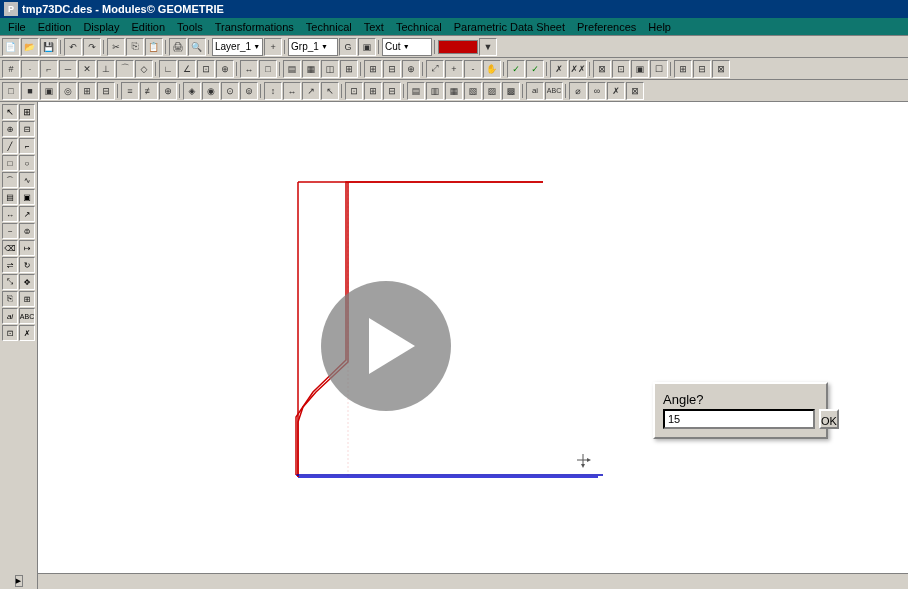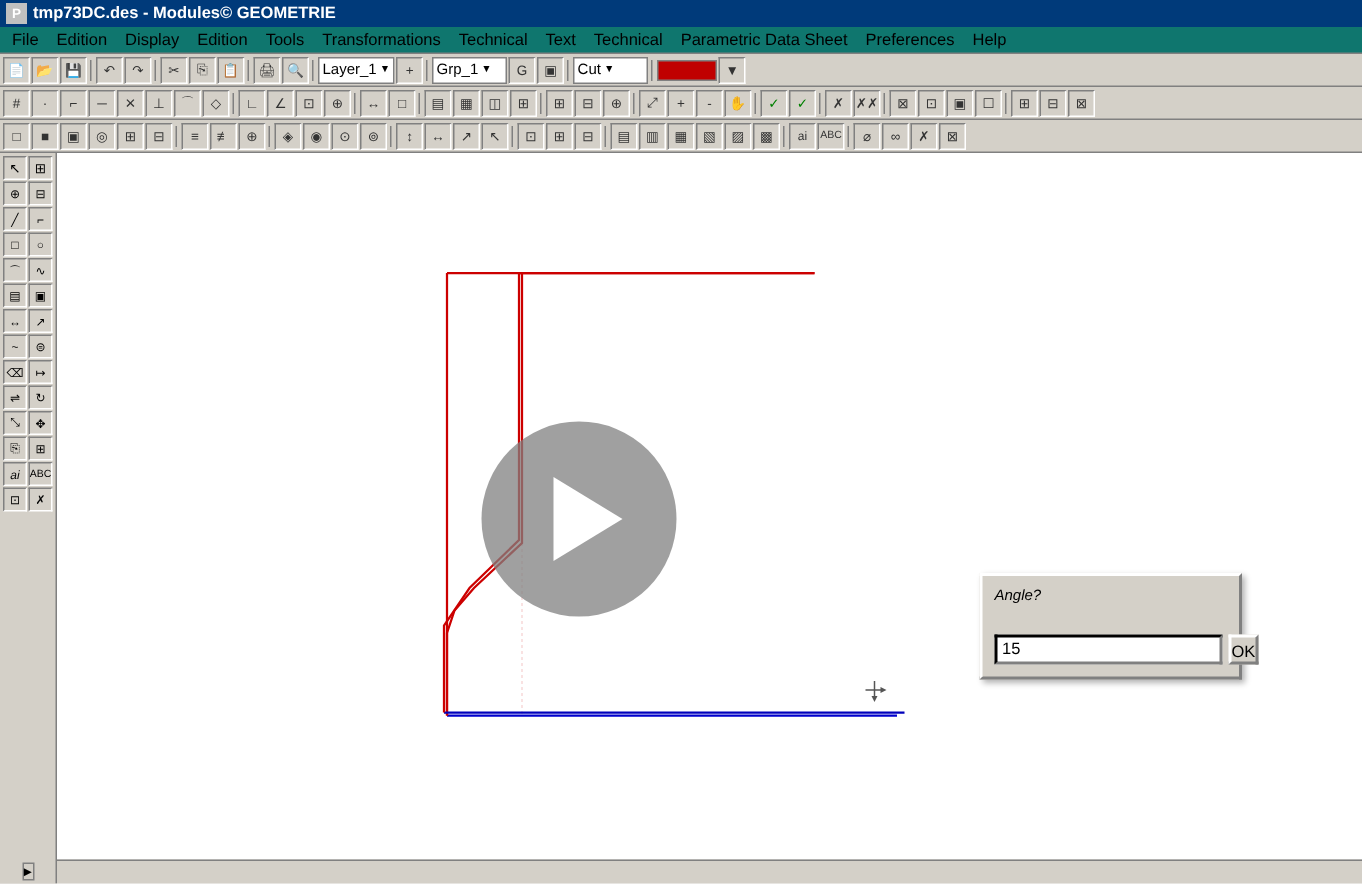--- a/index.html
+++ b/index.html
@@ -222,24 +222,23 @@
       width: 175px;
       background: #d4d0c8;
       border: 2px solid #808080;
       border-top-color: #fff;
       border-left-color: #fff;
       padding: 8px;
       z-index: 20;
       box-shadow: 2px 2px 4px rgba(0,0,0,0.3);
     }
     #dialog-label {
-      font-size: 10px;
-      margin-bottom: 20px;
+      font-size: 13px;
+      margin-bottom: 2px;
       color: #000;
-      font-style: italic;
     }
     #dialog-input-row {
       display: flex;
       gap: 4px;
       align-items: center;
     }
     #dialog-input {
       flex: 1;
       height: 20px;
       border: 2px solid #808080;

